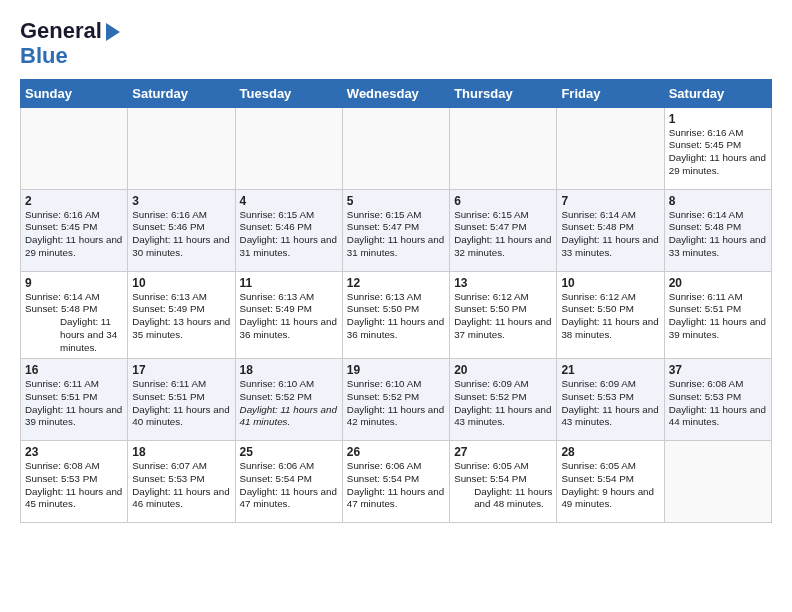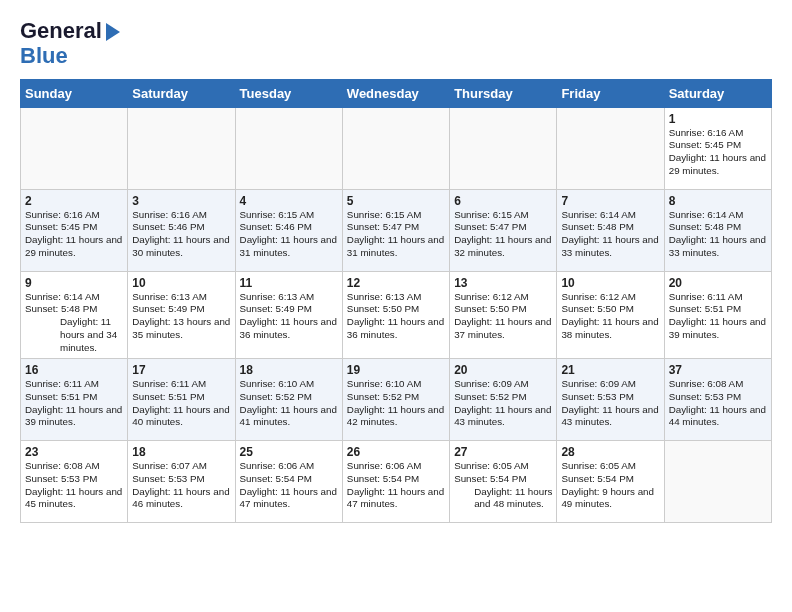--- a/index.html
+++ b/index.html
@@ -220,21 +220,21 @@
           <td>
             <span class="day-num">17</span>
             <span style="display: block; line-height: 1.3;">Sunrise: 6:11 AM</span>
             <span style="display: block; line-height: 1.3;">Sunset: 5:51 PM</span>
             <span style="display: block; line-height: 1.3;">Daylight: 11 hours and 40 minutes.</span>
           </td>
           <td>
             <span class="day-num">18</span>
             <span style="display: block; line-height: 1.3;">Sunrise: 6:10 AM</span>
             <span style="display: block; line-height: 1.3;">Sunset: 5:52 PM</span>
-            <span style="display: block; line-height: 1.3;">Daylight: 11 hours and 41 minutes.</span>
+            <span style="display: block; line-height: 1.3; font-style: italic;">Daylight: 11 hours and 41 minutes.</span>
           </td>
           <td>
             <span class="day-num">19</span>
             <span style="display: block; line-height: 1.3;">Sunrise: 6:10 AM</span>
             <span style="display: block; line-height: 1.3;">Sunset: 5:52 PM</span>
             <span style="display: block; line-height: 1.3;">Daylight: 11 hours and 42 minutes.</span>
           </td>
           <td>
             <span class="day-num">20</span>
             <span style="display: block; line-height: 1.3;">Sunrise: 6:09 AM</span>

